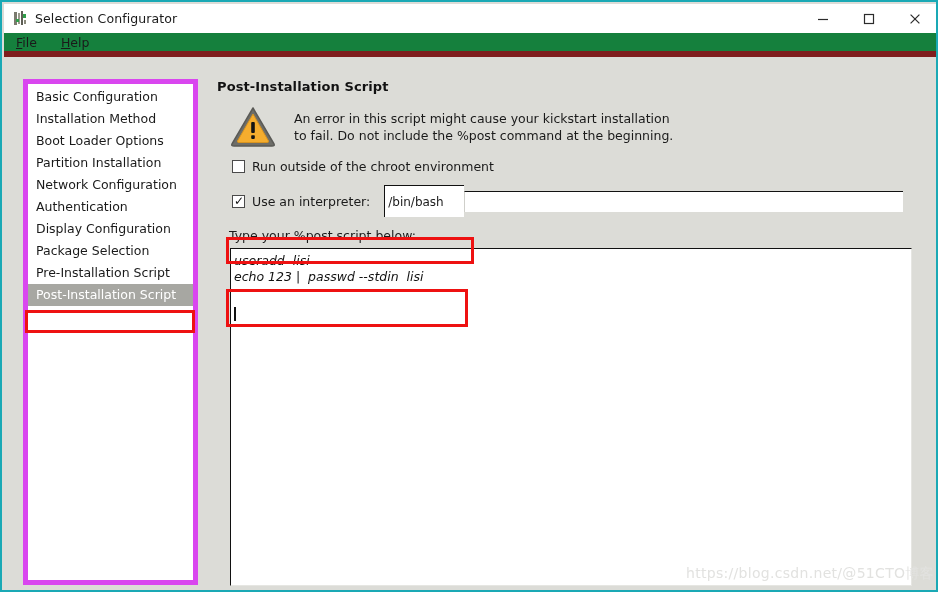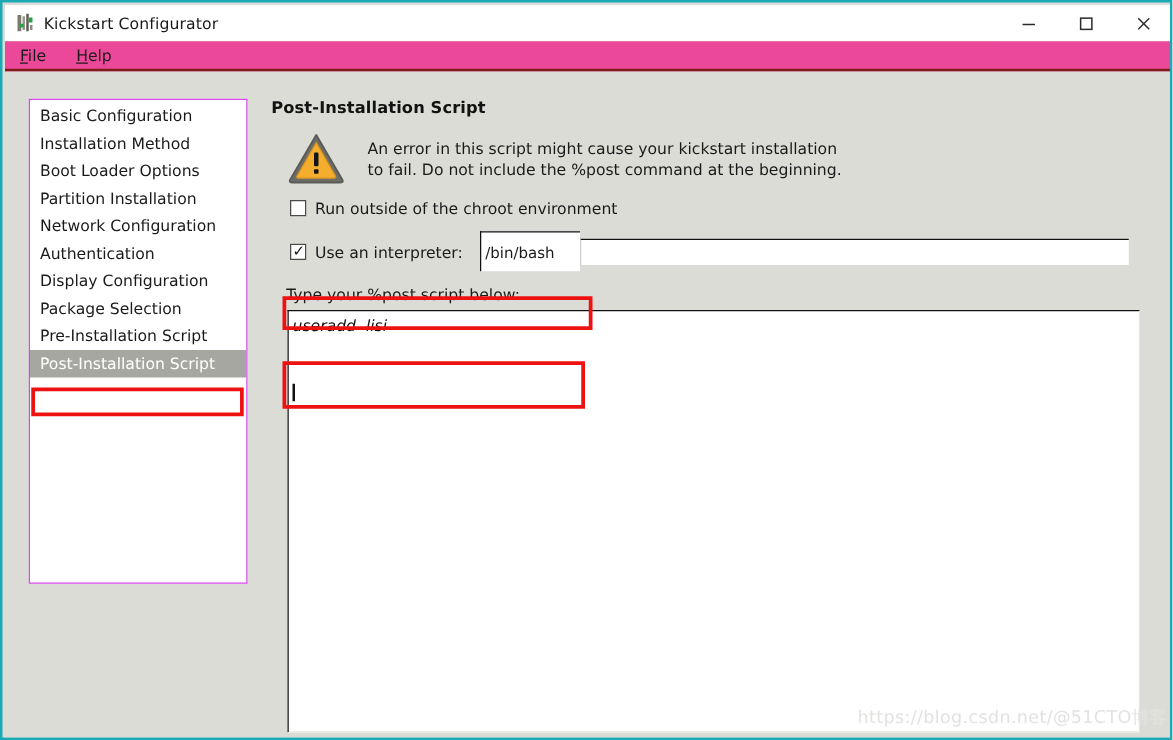--- a/index.html
+++ b/index.html
@@ -60,24 +60,24 @@
     display: flex; align-items: center; justify-content: center;
     background: #ffffff;
   }
   .win-btn svg { display: block; }
 
   
   .menubar {
     position: absolute;
     left: 2px; top: 31px;
     width: 934px; height: 24px;
-    background: #ec4899;
-    display: flex;
-    align-items: center;
-    border-bottom: 2px solid #7f1d1d;
+    background: #15803d;
+    display: flex;
+    align-items: center;
+    border-bottom: 6px solid #7f1d1d;
   }
   .menu-item {
     font-size: 12.5px;
     color: #1a1a1a;
     padding: 0 12px;
     white-space: nowrap;
   }
   .menu-item .mn { text-decoration: underline; }
 
   
@@ -85,23 +85,23 @@
     position: absolute;
     left: 2px; top: 57px;
     width: 934px; height: 531px;
     background: #dcdcd7;
   }
 
   
   .sidebar {
     position: absolute;
     left: 19px; top: 20px;
-    width: 175px; height: 388px;
-    background: #ffffff;
-    border: 1px solid #d946ef;
+    width: 175px; height: 506px;
+    background: #ffffff;
+    border: 5px solid #d946ef;
     padding-top: 2px;
     overflow: hidden;
   }
   .side-item {
     height: 22px;
     line-height: 22px;
     padding-left: 8px;
     font-size: 12.5px;
     color: #1a1a1a;
     white-space: nowrap;
@@ -277,21 +277,21 @@
 
   <div class="titlebar">
     <div class="title-icon">
       <div class="g1"></div>
         <div class="g2"></div>
         <div class="g3"></div>
       <div class="g4"></div>
         <div class="g5"></div>
         <div class="g6"></div>
     </div>
-    <div class="title-text">Kickstart Configurator</div>
+    <div class="title-text">Selection Configurator</div>
 
     <div class="win-controls">
       <div class="win-btn">
         <span>
           <svg width="14" height="14" viewBox="0 0 14 14">
               <line x1="2" y1="7.5" x2="12" y2="7.5" stroke="#2b2b2b" stroke-width="1.2"></line>
             </svg>
         </span>
       </div>
       <div class="win-btn">
@@ -362,20 +362,21 @@
         </span>
         <span class="chk-label">Use an interpreter:</span>
         <input class="interp-input" type="text" value="/bin/bash" style="">
         <span class="interp-rest"></span>
       </div>
 
       <div class="type-label">Type your %post script below:</div>
 
       <div class="script-area">
         <div class="script-line">useradd  lisi</div>
+        <div class="script-line">echo 123 |  passwd --stdin  lisi</div>
         <div class="caret"></div>
       </div>
     </div>
 
     <div class="interp-box"></div>
     <div class="script-box"></div>
   </div>
 
   <div class="watermark">https://blog.csdn.net/@51CTO博客</div>
 </div>

